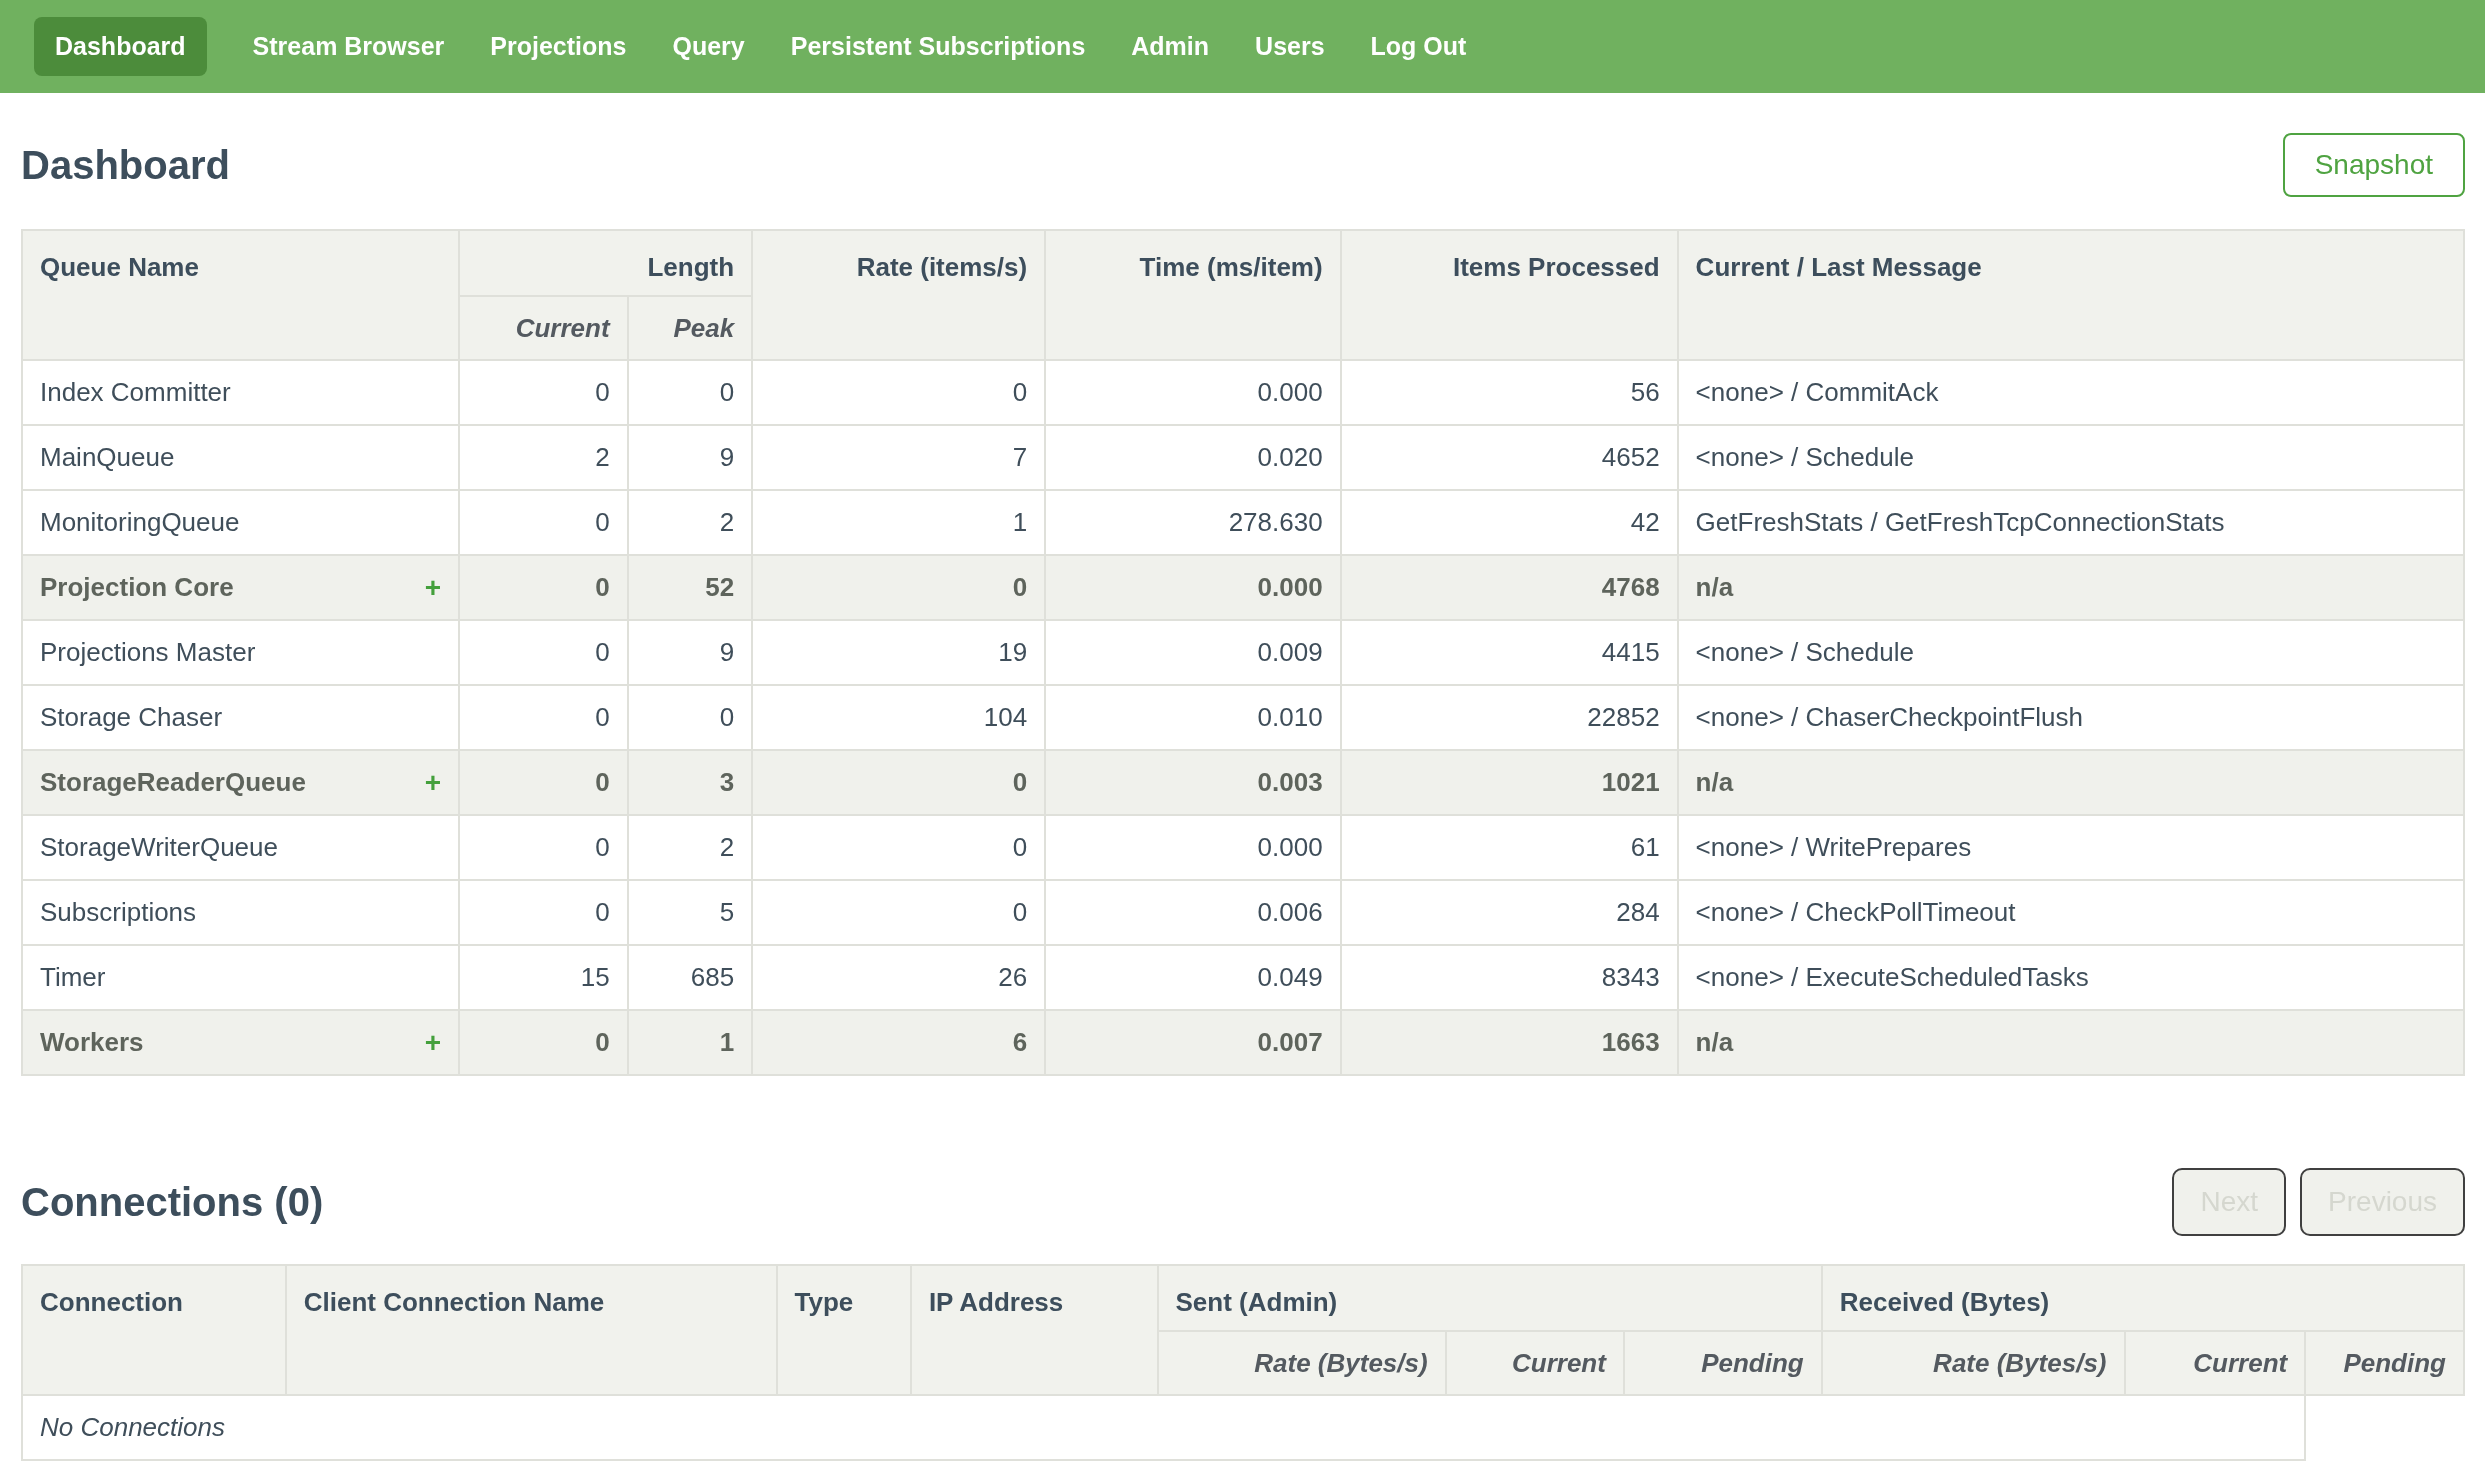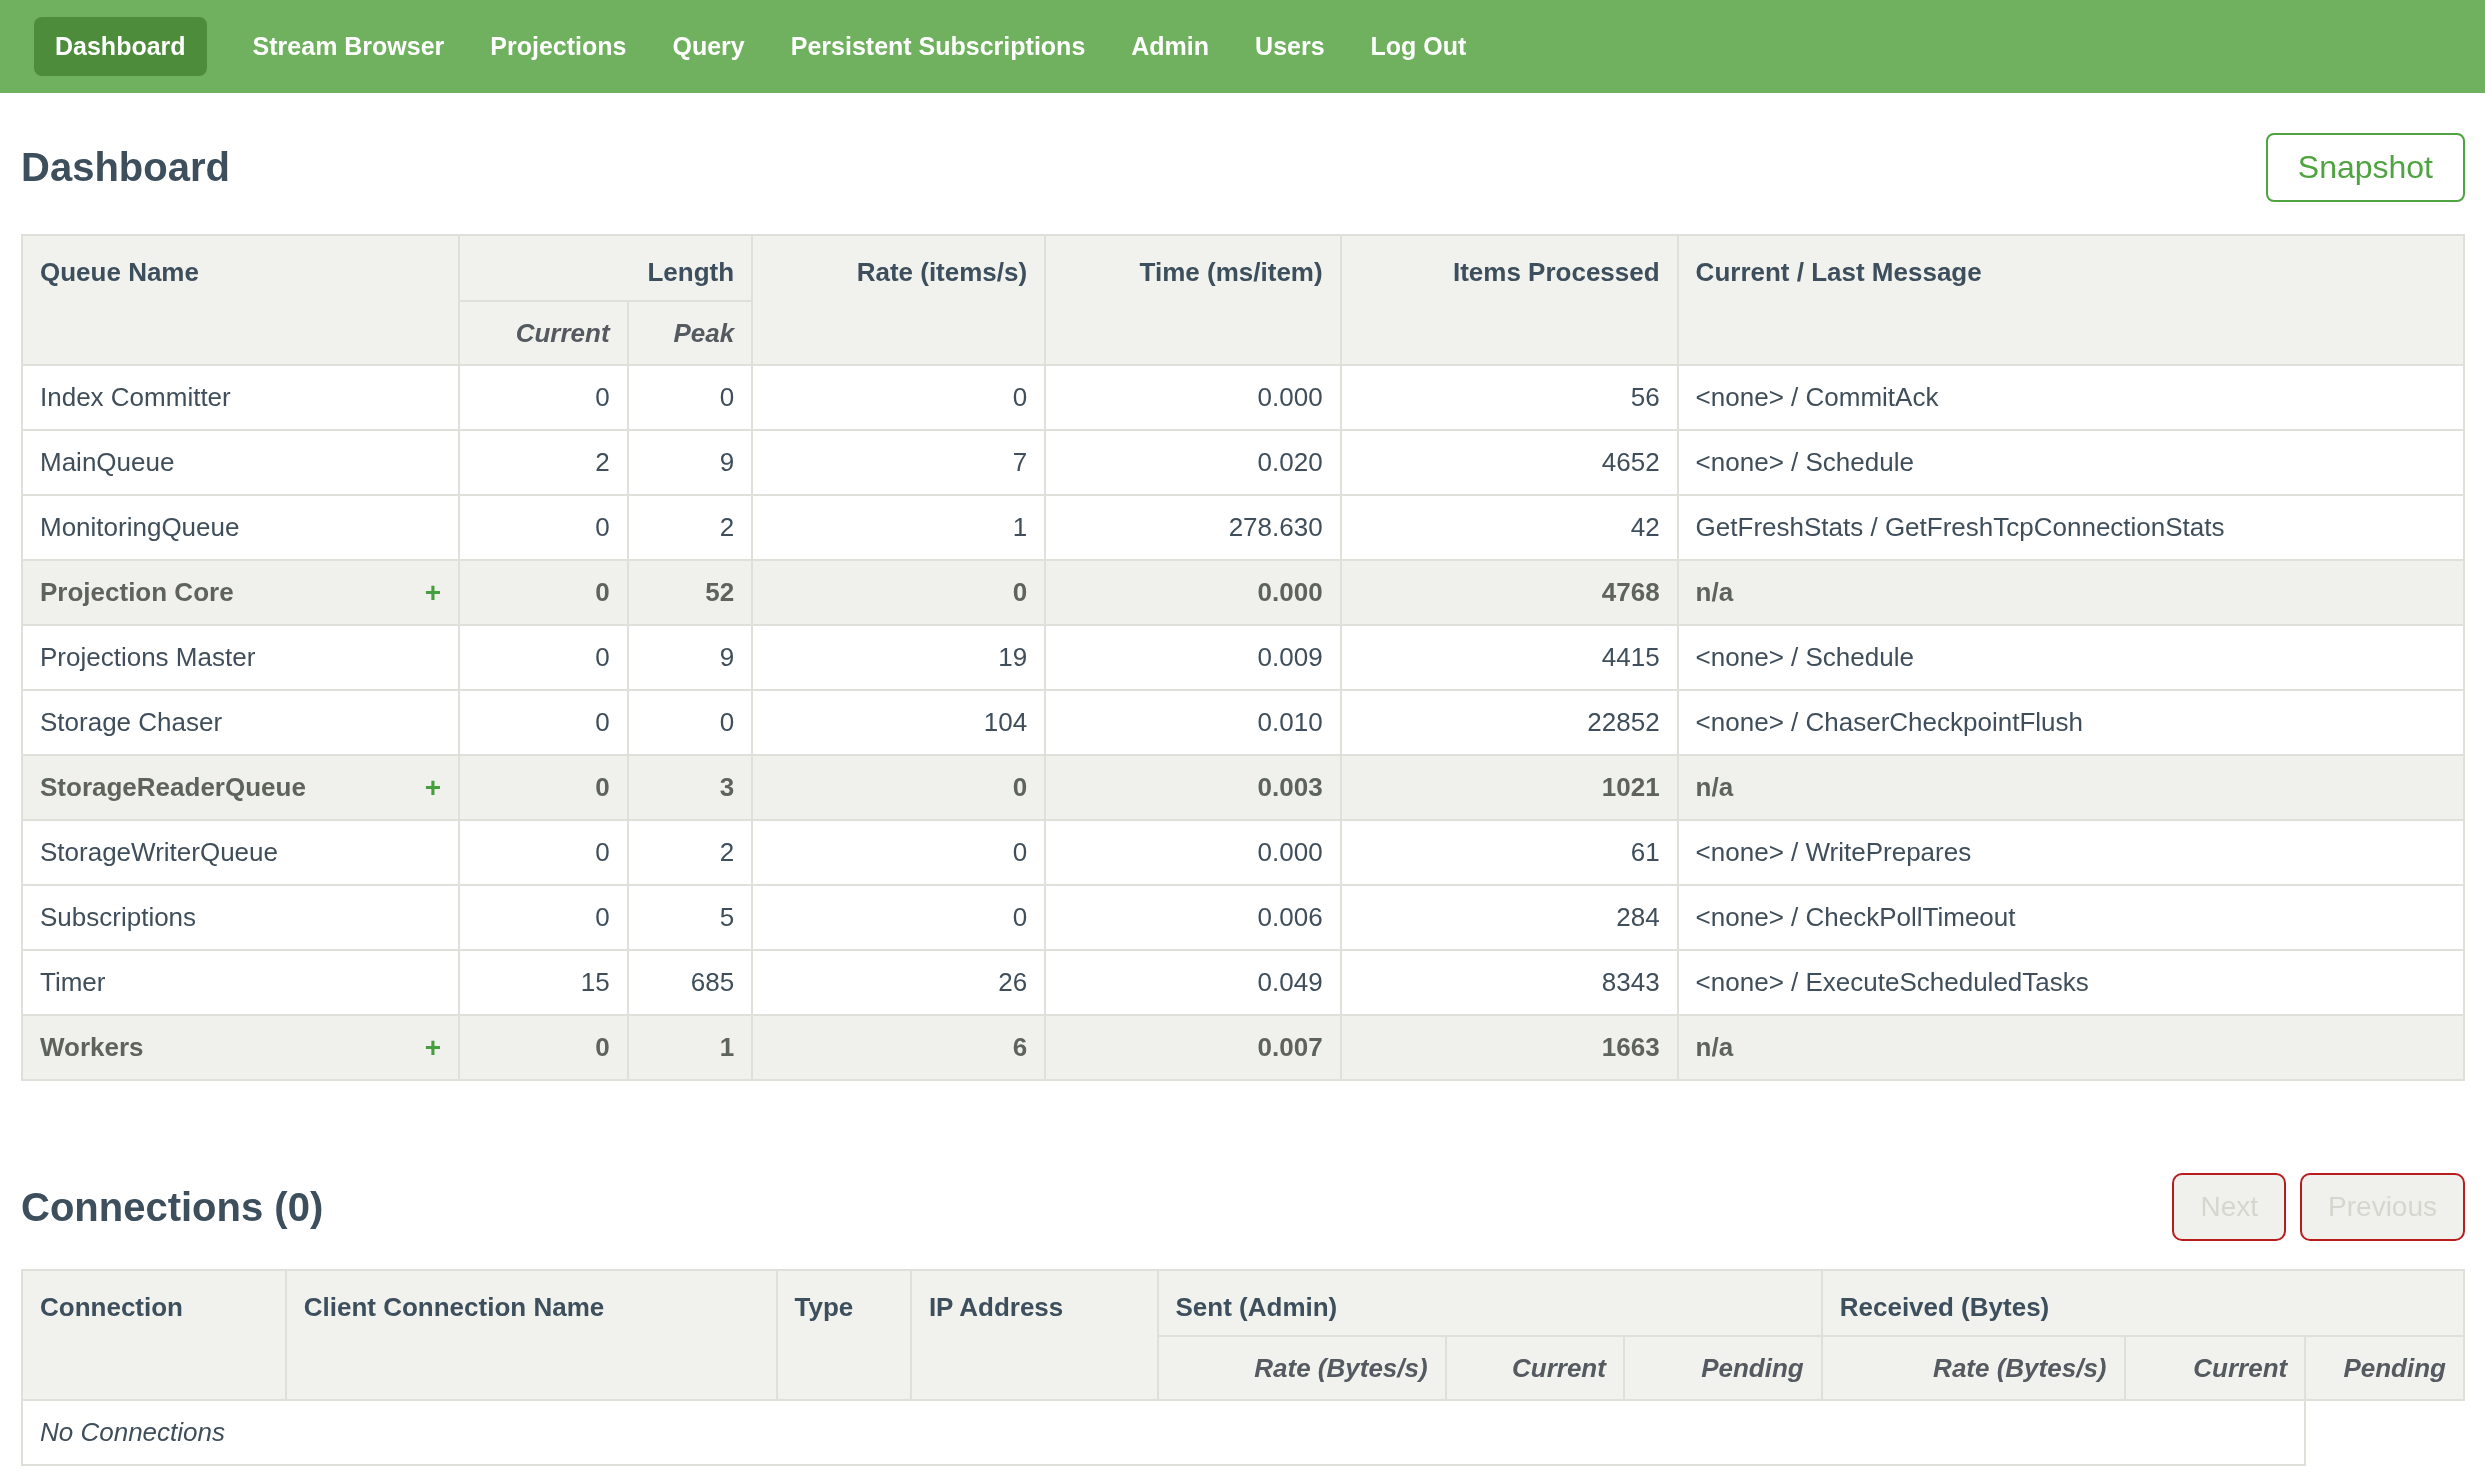--- a/index.html
+++ b/index.html
@@ -28,21 +28,21 @@
     color:#fff; font-size:25px; font-weight:bold; white-space:nowrap;
     padding:15px 0; cursor:pointer;
   }
   .nav-item.active { background:#4c8c3b; border-radius:8px; padding:15px 21px; }
 
   
   .main { padding:0 21px; }
   .page-head { display:flex; justify-content:space-between; align-items:center; margin:40px 0 32px; }
   h1.page-title, h2.section-title { font-size:40px; color:#3d4e5c; margin:0; font-weight:bold; }
   .snapshot-btn {
-    font-family:inherit; font-size:32px; color:#4fa341; background:#fff;
+    font-family:inherit; font-size:28px; color:#4fa341; background:#fff;
     border:2px solid #4fa341; border-radius:8px; padding:14px 30px; cursor:pointer;
   }
 
   
   table.data { width:100%; border-collapse:collapse; font-size:26px; color:#3f4e5a; table-layout:fixed; }
   table.data th, table.data td { border:2px solid #dfe0da; padding:0 17px; overflow:hidden; }
   table.data thead th {
     background:#f1f2ed; color:#3d4e5c; font-weight:bold;
     vertical-align:top; padding-top:21px; height:66px; text-align:right;
   }
@@ -56,21 +56,21 @@
   td.c-msg { text-align:left; }
   tr.group td { background:#f0f1ec; font-weight:bold; color:#5e645c; }
   .name-wrap { display:flex; justify-content:space-between; align-items:center; }
   .plus { color:#44a03c; font-weight:bold; font-size:28px; cursor:pointer; }
 
   
   .conn-head { display:flex; justify-content:space-between; align-items:center; margin:92px 0 28px; }
   .pager { display:flex; gap:14px; }
   .pager button {
     font-family:inherit; font-size:28px; color:#d5d7cf;
-    background:#f0f1ec; border:2px solid #b91c1c; border-radius:10px;
+    background:#f0f1ec; border:2px solid #404040; border-radius:10px;
     padding:16px 26px; cursor:default;
   }
   table.conn thead th.h-sub-left { text-align:right; }
   td.no-conn { font-style:italic; text-align:left; background:#fff; height:68px; }
   td.ghost { border:none !important; background:transparent; }
 </style>
 </head>
 <body>
 
 <nav class="topnav">

